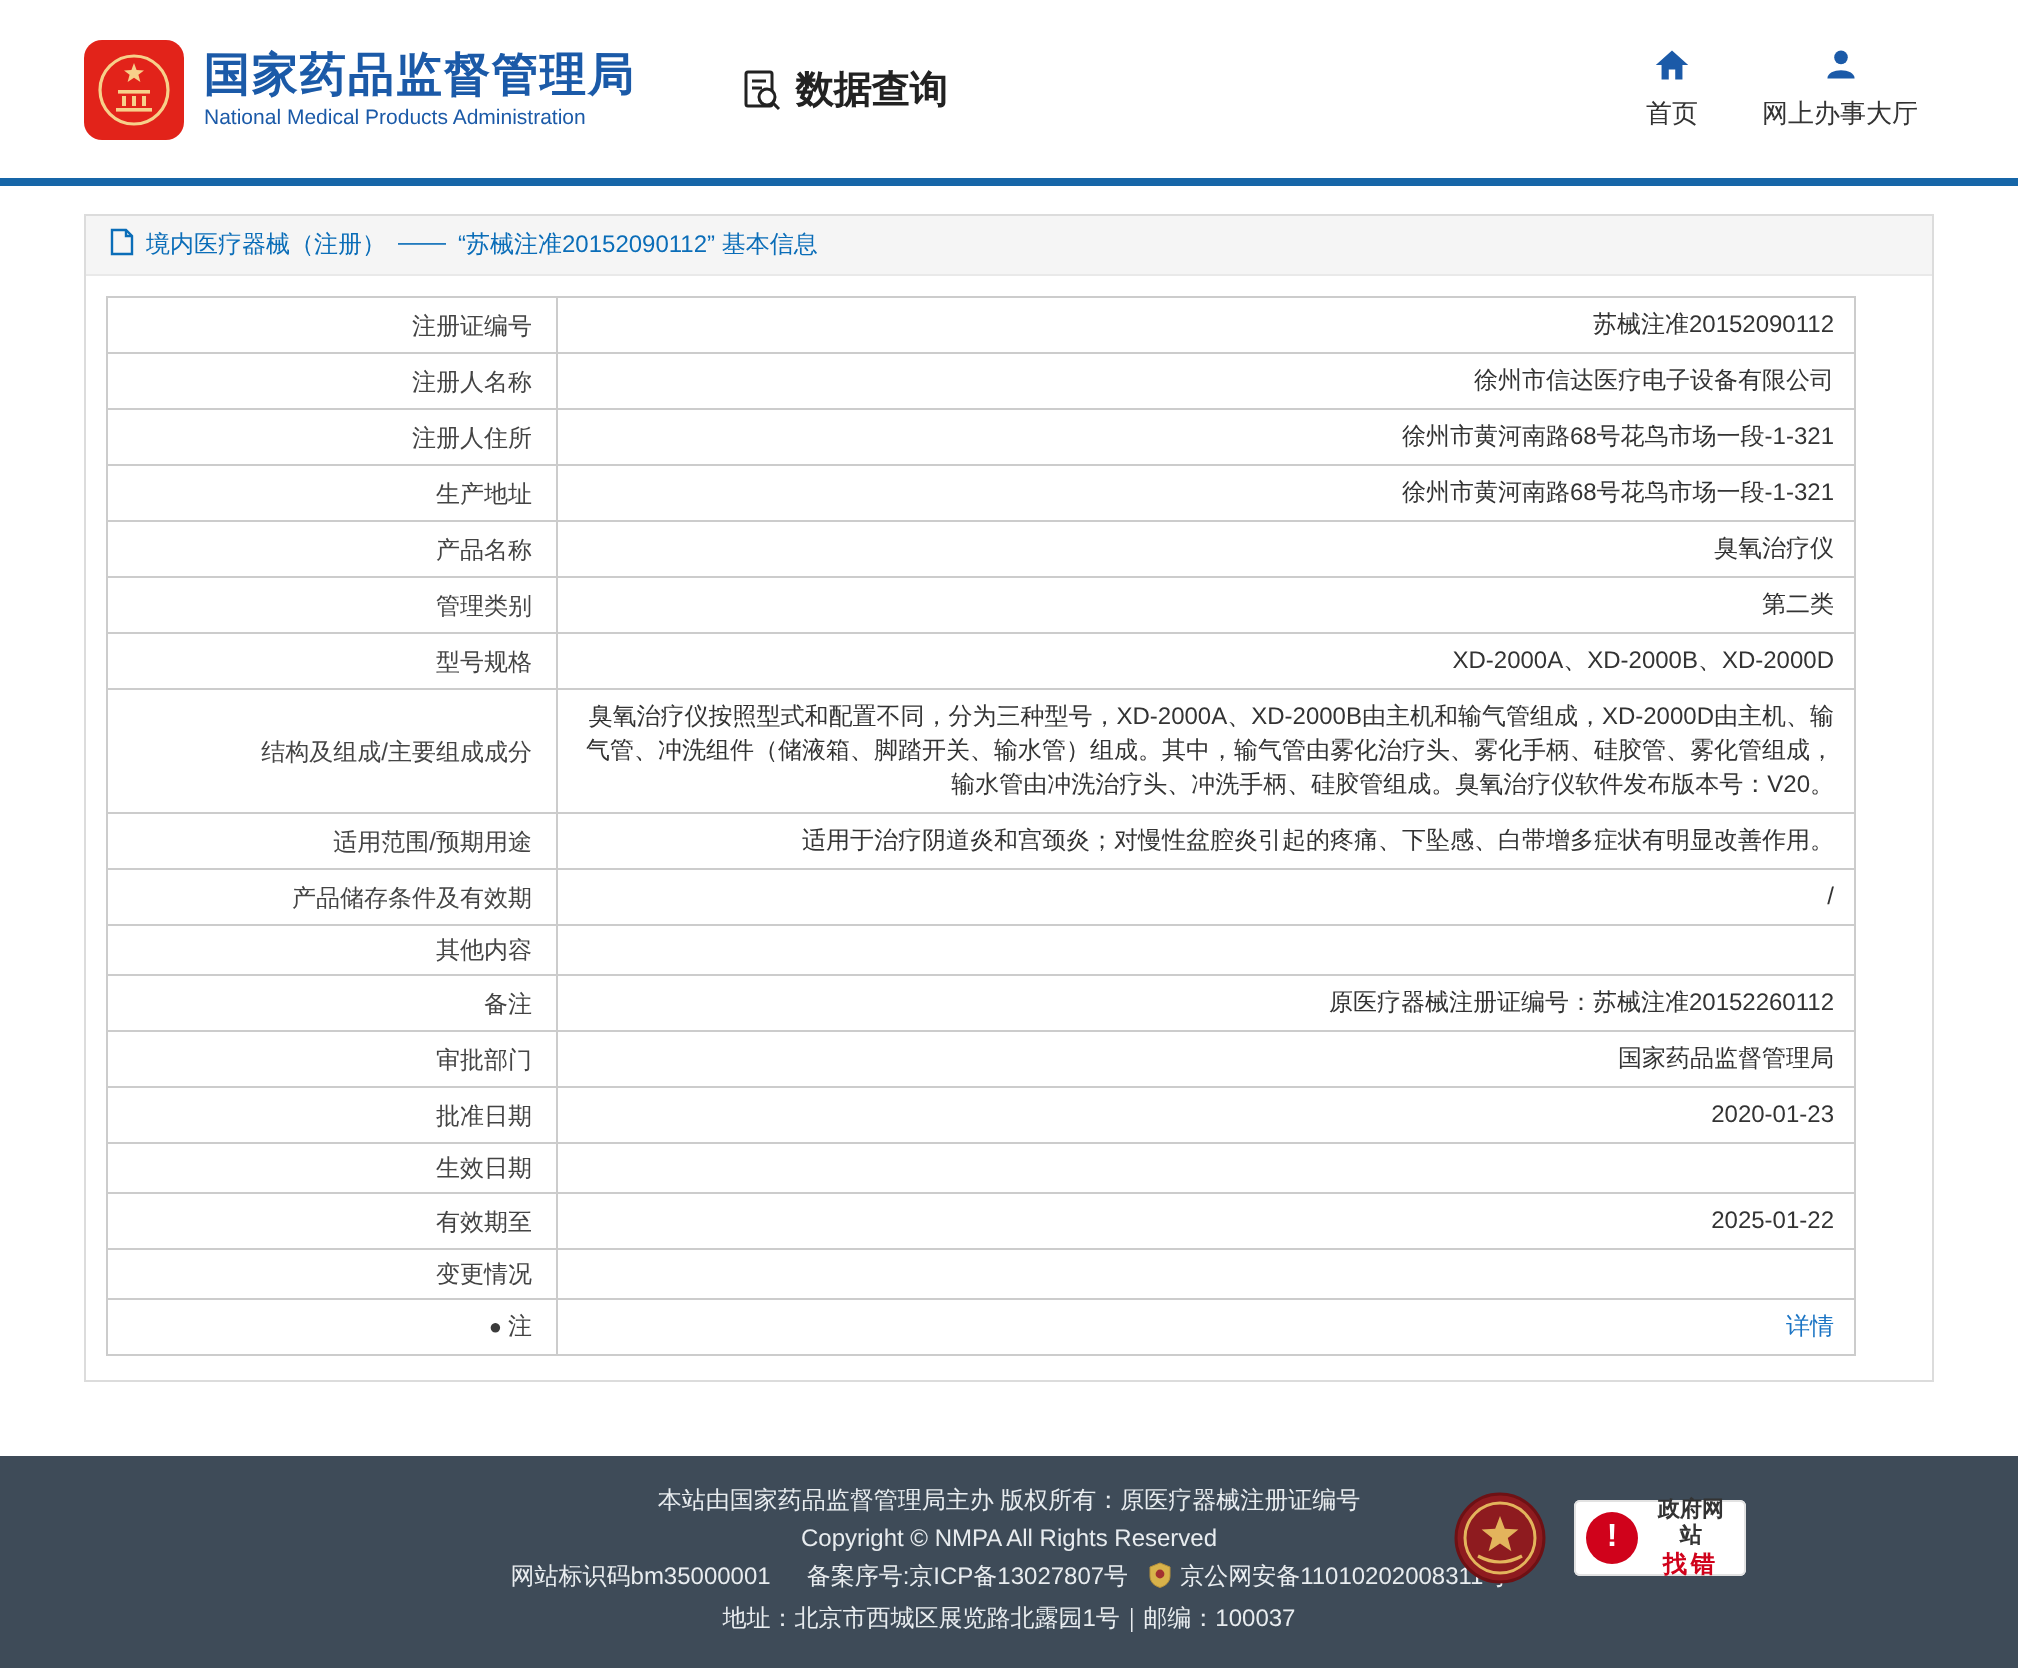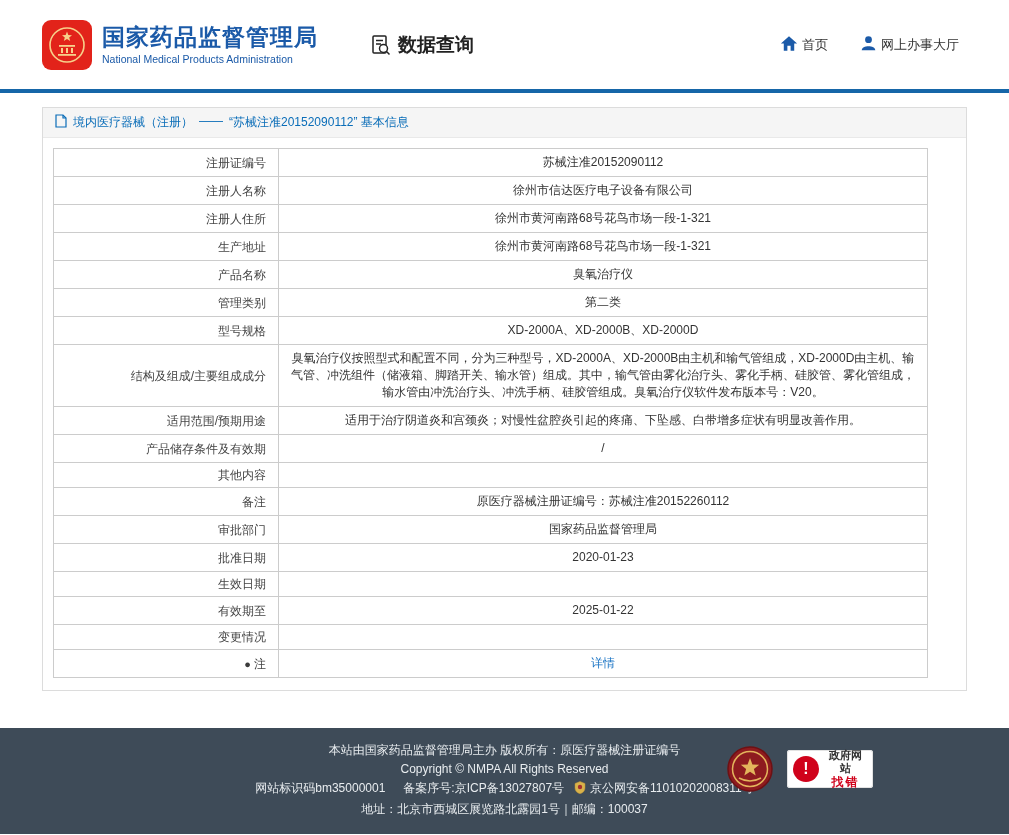--- a/index.html
+++ b/index.html
@@ -13,41 +13,41 @@
 
   
   .header { height:89px; display:flex; align-items:center; padding:0 42px; background:#fff; }
   .logo-wrap { width:50px; height:50px; flex:0 0 auto; }
   .brand { margin-left:10px; }
   .brand-title { color:#1b5aa8; font-size:23px; font-weight:bold; letter-spacing:1px; line-height:26px; }
   .brand-sub { color:#1b5aa8; font-size:10.5px; margin-top:3px; }
   .data-query { display:flex; align-items:center; margin-left:52px; font-size:19px; font-weight:bold; color:#222; cursor:pointer; }
   .data-query .dq-icon { margin-right:6px; display:inline-flex; }
   .top-nav { margin-left:auto; display:flex; gap:32px; padding-right:8px; }
-  .nav-item { display:flex; flex-direction:row; align-items:center; gap:4px; font-size:13px; color:#333; cursor:pointer; }
+  .nav-item { display:flex; flex-direction:column; align-items:center; gap:4px; font-size:13px; color:#333; cursor:pointer; }
   .header-divider { height:4px; background:#1666a8; }
 
   
   .content-box { margin:14px 42px 0 42px; border:1px solid #dcdcdc; background:#fff; padding-bottom:10px; }
   .breadcrumb {
     background:#f5f5f5; border-bottom:1px solid #e9e9e9;
     padding:6px 12px; font-size:12px; color:#0a6db8;
     display:flex; align-items:flex-start; gap:6px;
   }
   .breadcrumb .crumb-cat { cursor:pointer; }
   .breadcrumb .crumb-dash { color:#0a6db8; }
 
   .table-wrap { padding:10px 38px 2px 10px; }
   table.detail { border-collapse:collapse; width:100%; table-layout:fixed; }
   table.detail th, table.detail td { border:1px solid #cccccc; font-size:12px; font-weight:normal; vertical-align:middle; }
   table.detail th {
     width:225px; text-align:right; color:#444;
     padding:4px 12px 4px 6px; height:25px; line-height:16px;
   }
-  table.detail td { text-align:center; padding:5px 10px; line-height:17px; color:#333; word-break:break-all; }
+  table.detail td { text-align:right; padding:5px 10px; line-height:17px; color:#333; word-break:break-all; }
   table.detail a { color:#1a74c4; text-decoration:none; }
   .note-icon { color:#3b3b3b; margin-right:3px; font-size:11px; }
 
   
   .footer {
     margin-top:37px; background:#3e4b58; color:#e8ecef;
     text-align:center; padding:13px 0 15px; position:relative;
     font-size:12px; line-height:19px;
   }
   .footer .f-line { white-space:nowrap; }

